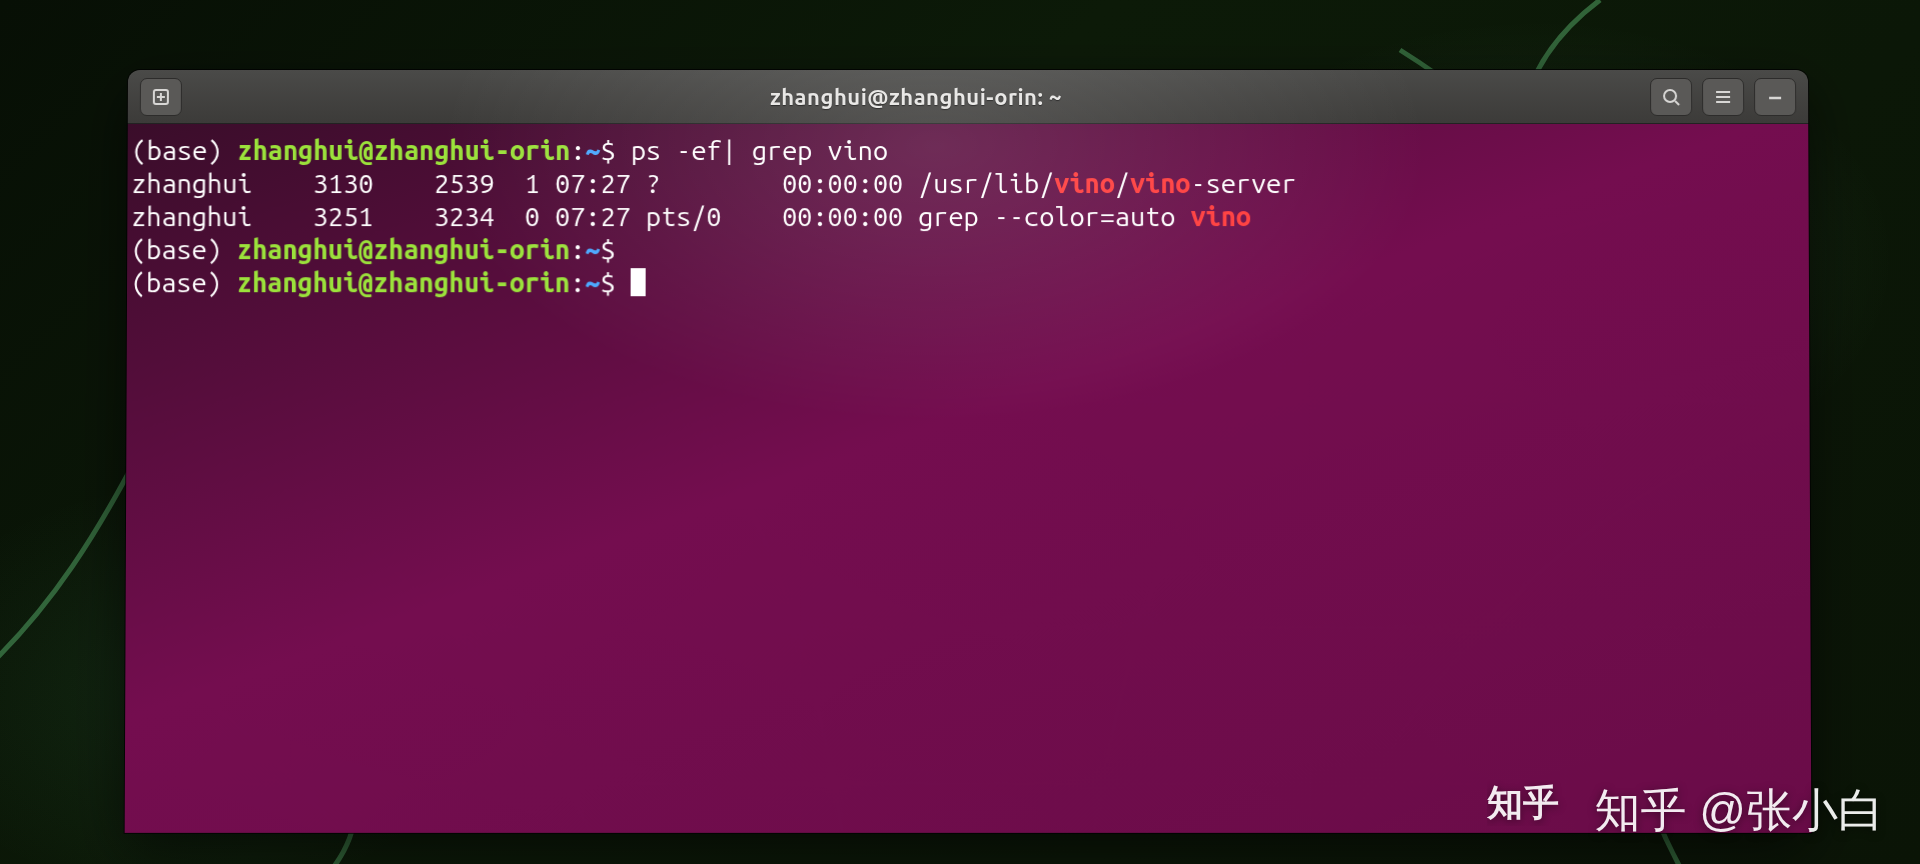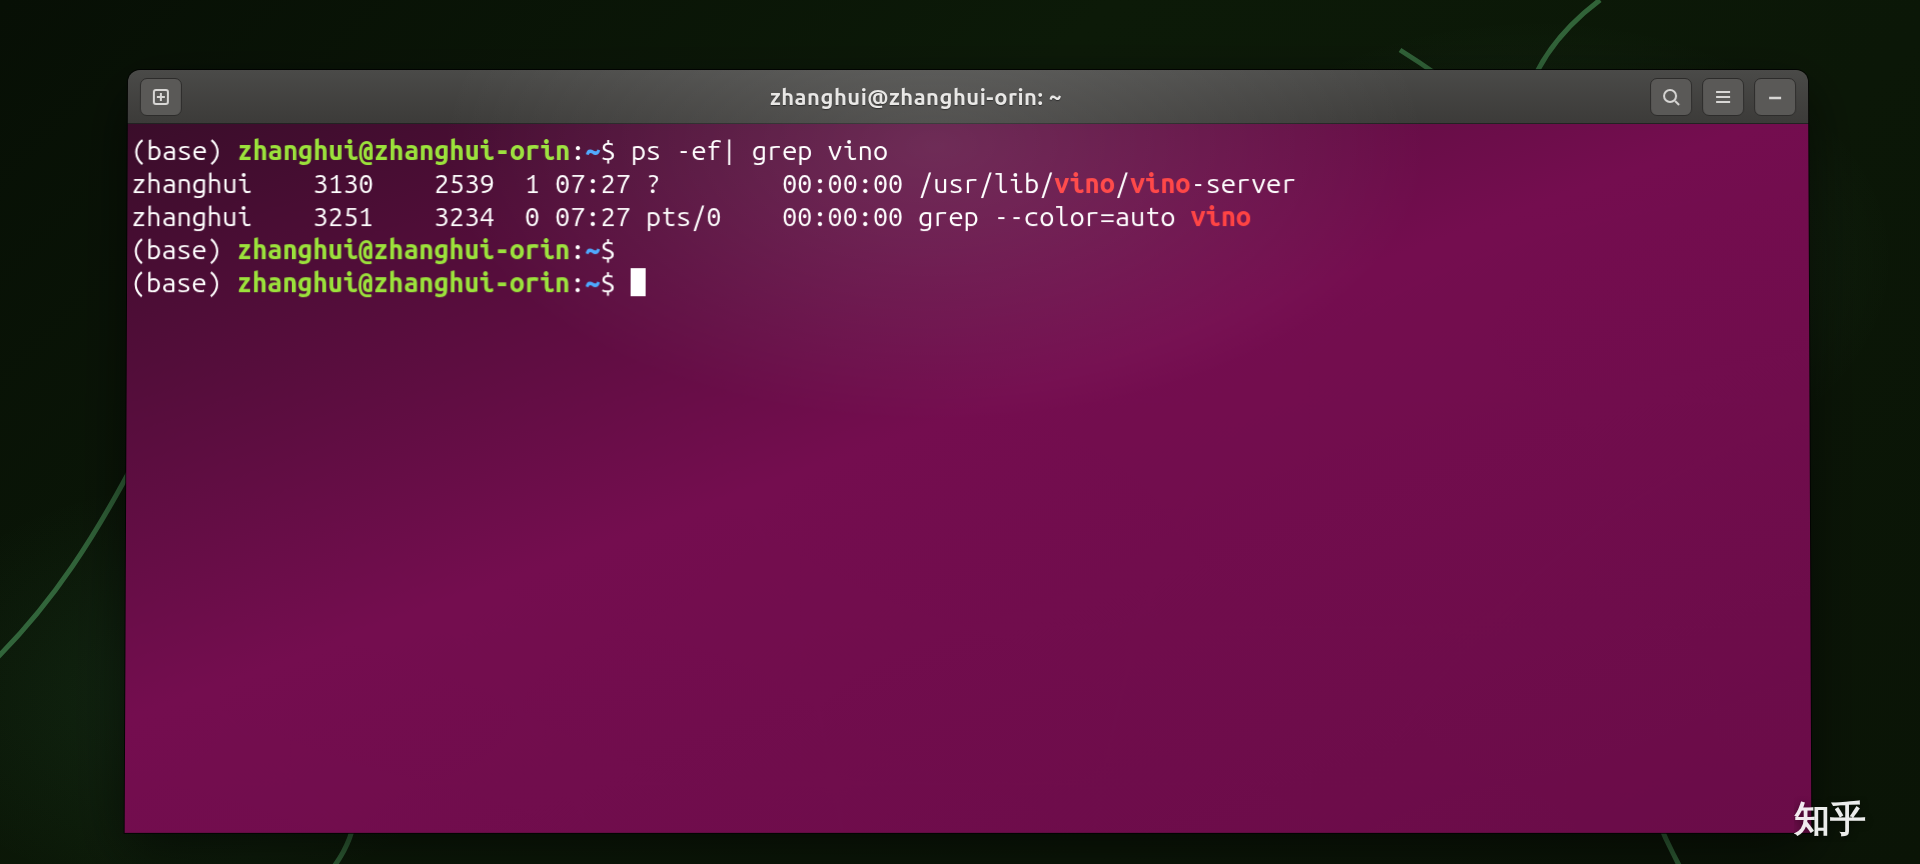--- a/index.html
+++ b/index.html
@@ -144,13 +144,14 @@
 
   <div class="term"><span class="line"><span class="env">(base) </span><span class="user">zhanghui@zhanghui-orin</span><span class="env">:</span><span class="path">~</span><span class="env">$ </span><span class="cmd">ps -ef| grep vino</span></span><span class="line"><span class="cmd">zhanghui    3130    2539  1 07:27 ?        00:00:00 /usr/lib/</span><span class="hl">vino</span><span class="cmd">/</span><span class="hl">vino</span><span class="cmd">-server</span></span><span class="line"><span class="cmd">zhanghui    3251    3234  0 07:27 pts/0    00:00:00 grep --color=auto </span><span class="hl">vino</span></span><span class="line"><span class="env">(base) </span><span class="user">zhanghui@zhanghui-orin</span><span class="env">:</span><span class="path">~</span><span class="env">$ </span></span><span class="line"><span class="env">(base) </span><span class="user">zhanghui@zhanghui-orin</span><span class="env">:</span><span class="path">~</span><span class="env">$ </span><span class="cursor"></span></span></div>
 
   <div class="glare"></div>
 </div>
 
 <div class="watermark">
   <svg viewBox="0 0 100 50">
     <text x="0" y="38" font-size="40" font-weight="700" fill="rgba(255,255,255,.92)" font-family="'PingFang SC','Microsoft YaHei',sans-serif">知乎</text>
   </svg>
+  <span>知乎 @张小白</span>
 </div>
 
 </body></html>

